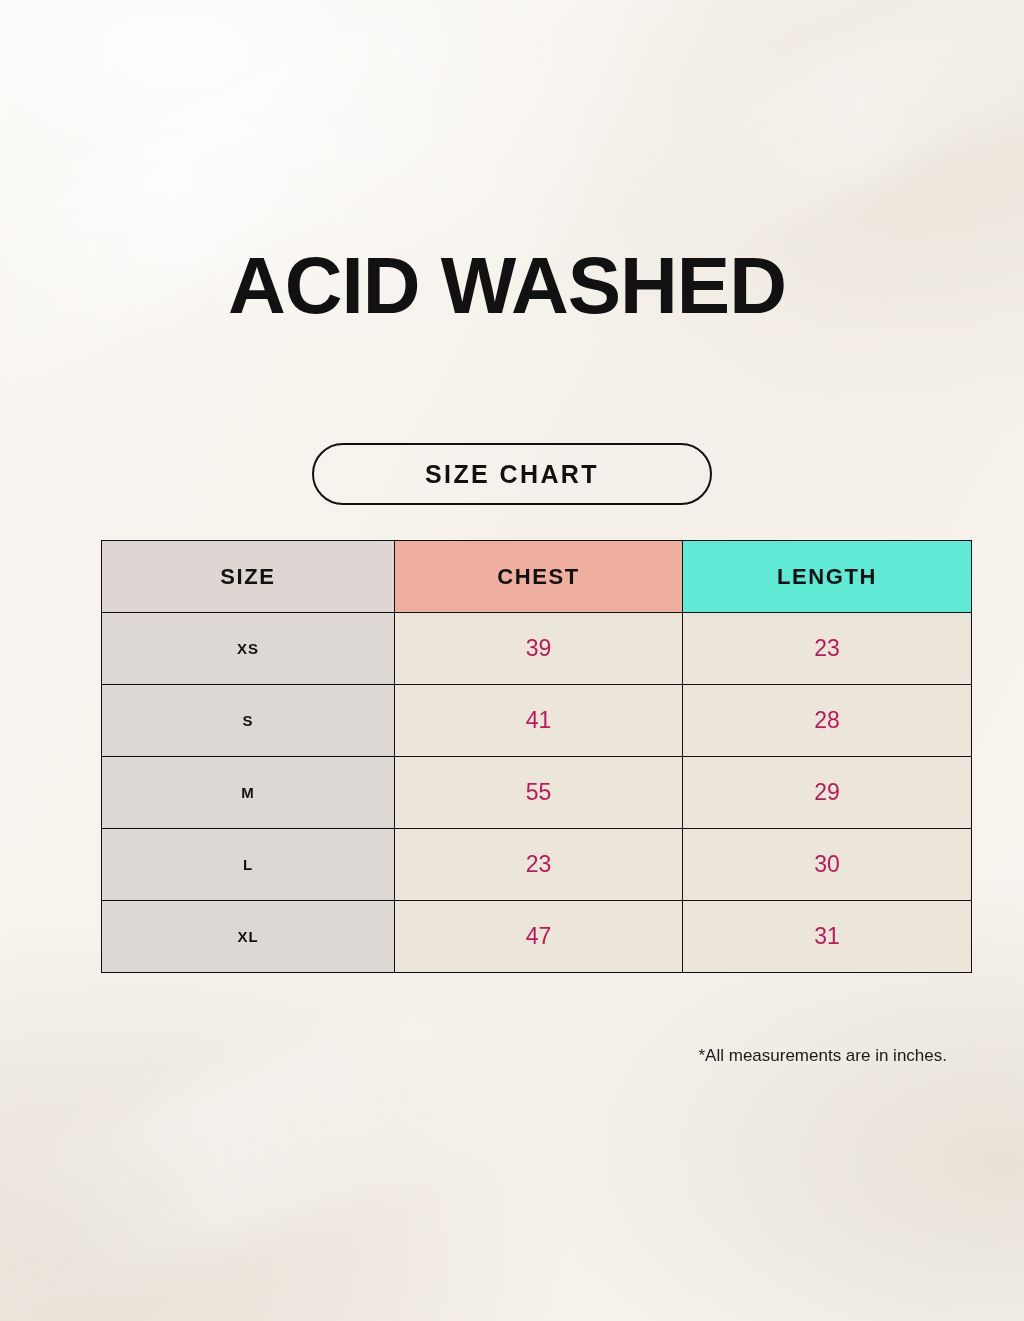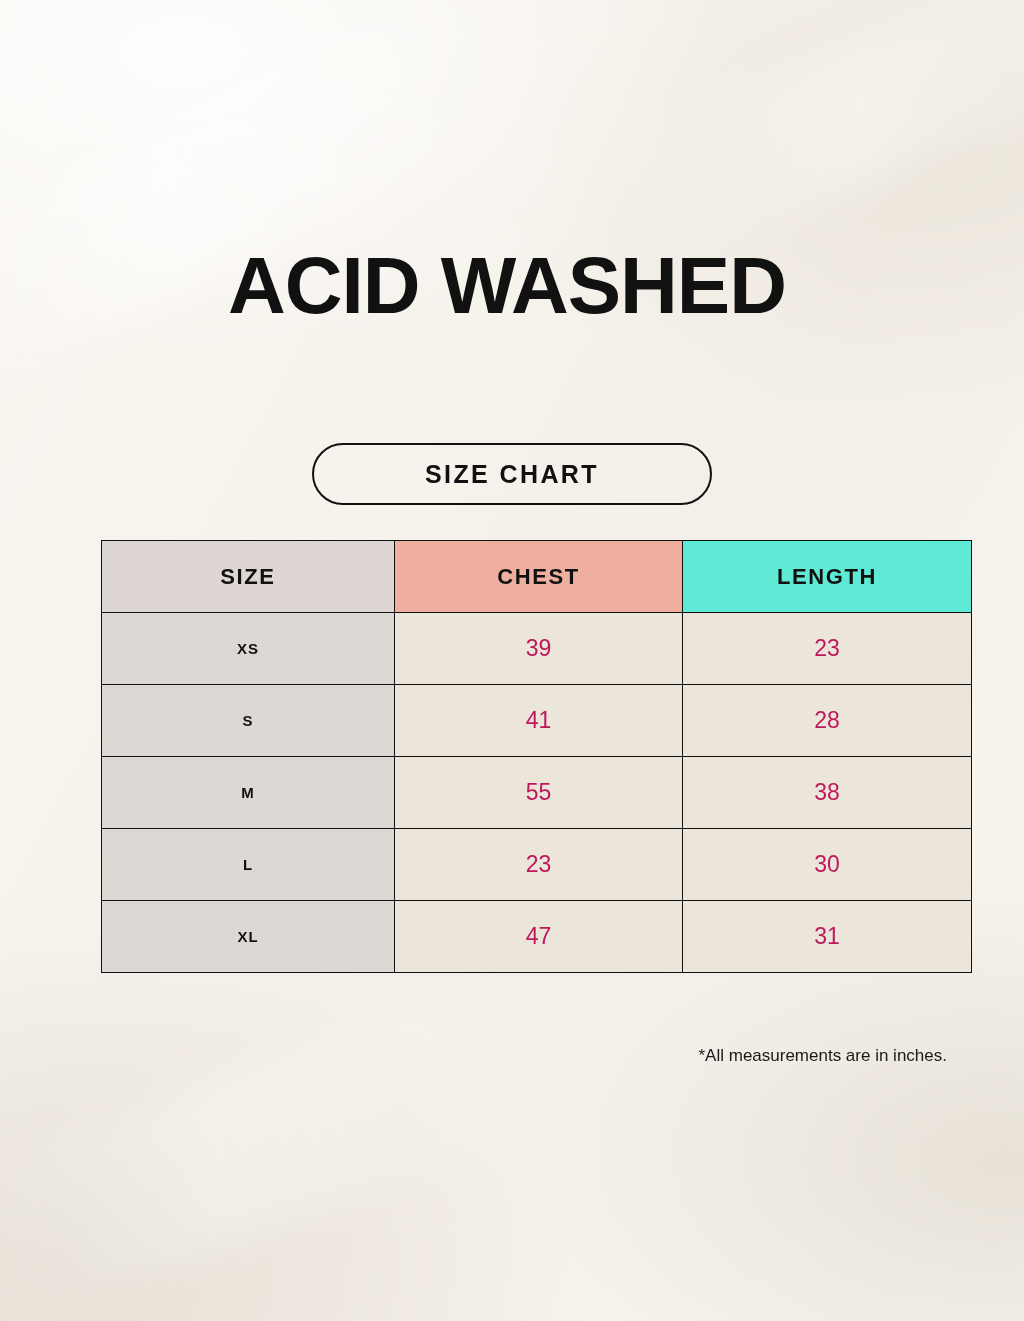--- a/index.html
+++ b/index.html
@@ -180,21 +180,21 @@
           <td class="cell-val">23</td>
         </tr>
         <tr>
           <td class="cell-size">S</td>
           <td class="cell-val">41</td>
           <td class="cell-val">28</td>
         </tr>
         <tr>
           <td class="cell-size">M</td>
           <td class="cell-val">55</td>
-          <td class="cell-val">38</td>
+          <td class="cell-val">29</td>
         </tr>
         <tr>
           <td class="cell-size">L</td>
           <td class="cell-val">23</td>
           <td class="cell-val">30</td>
         </tr>
         <tr>
           <td class="cell-size">XL</td>
           <td class="cell-val">47</td>
           <td class="cell-val">31</td>

